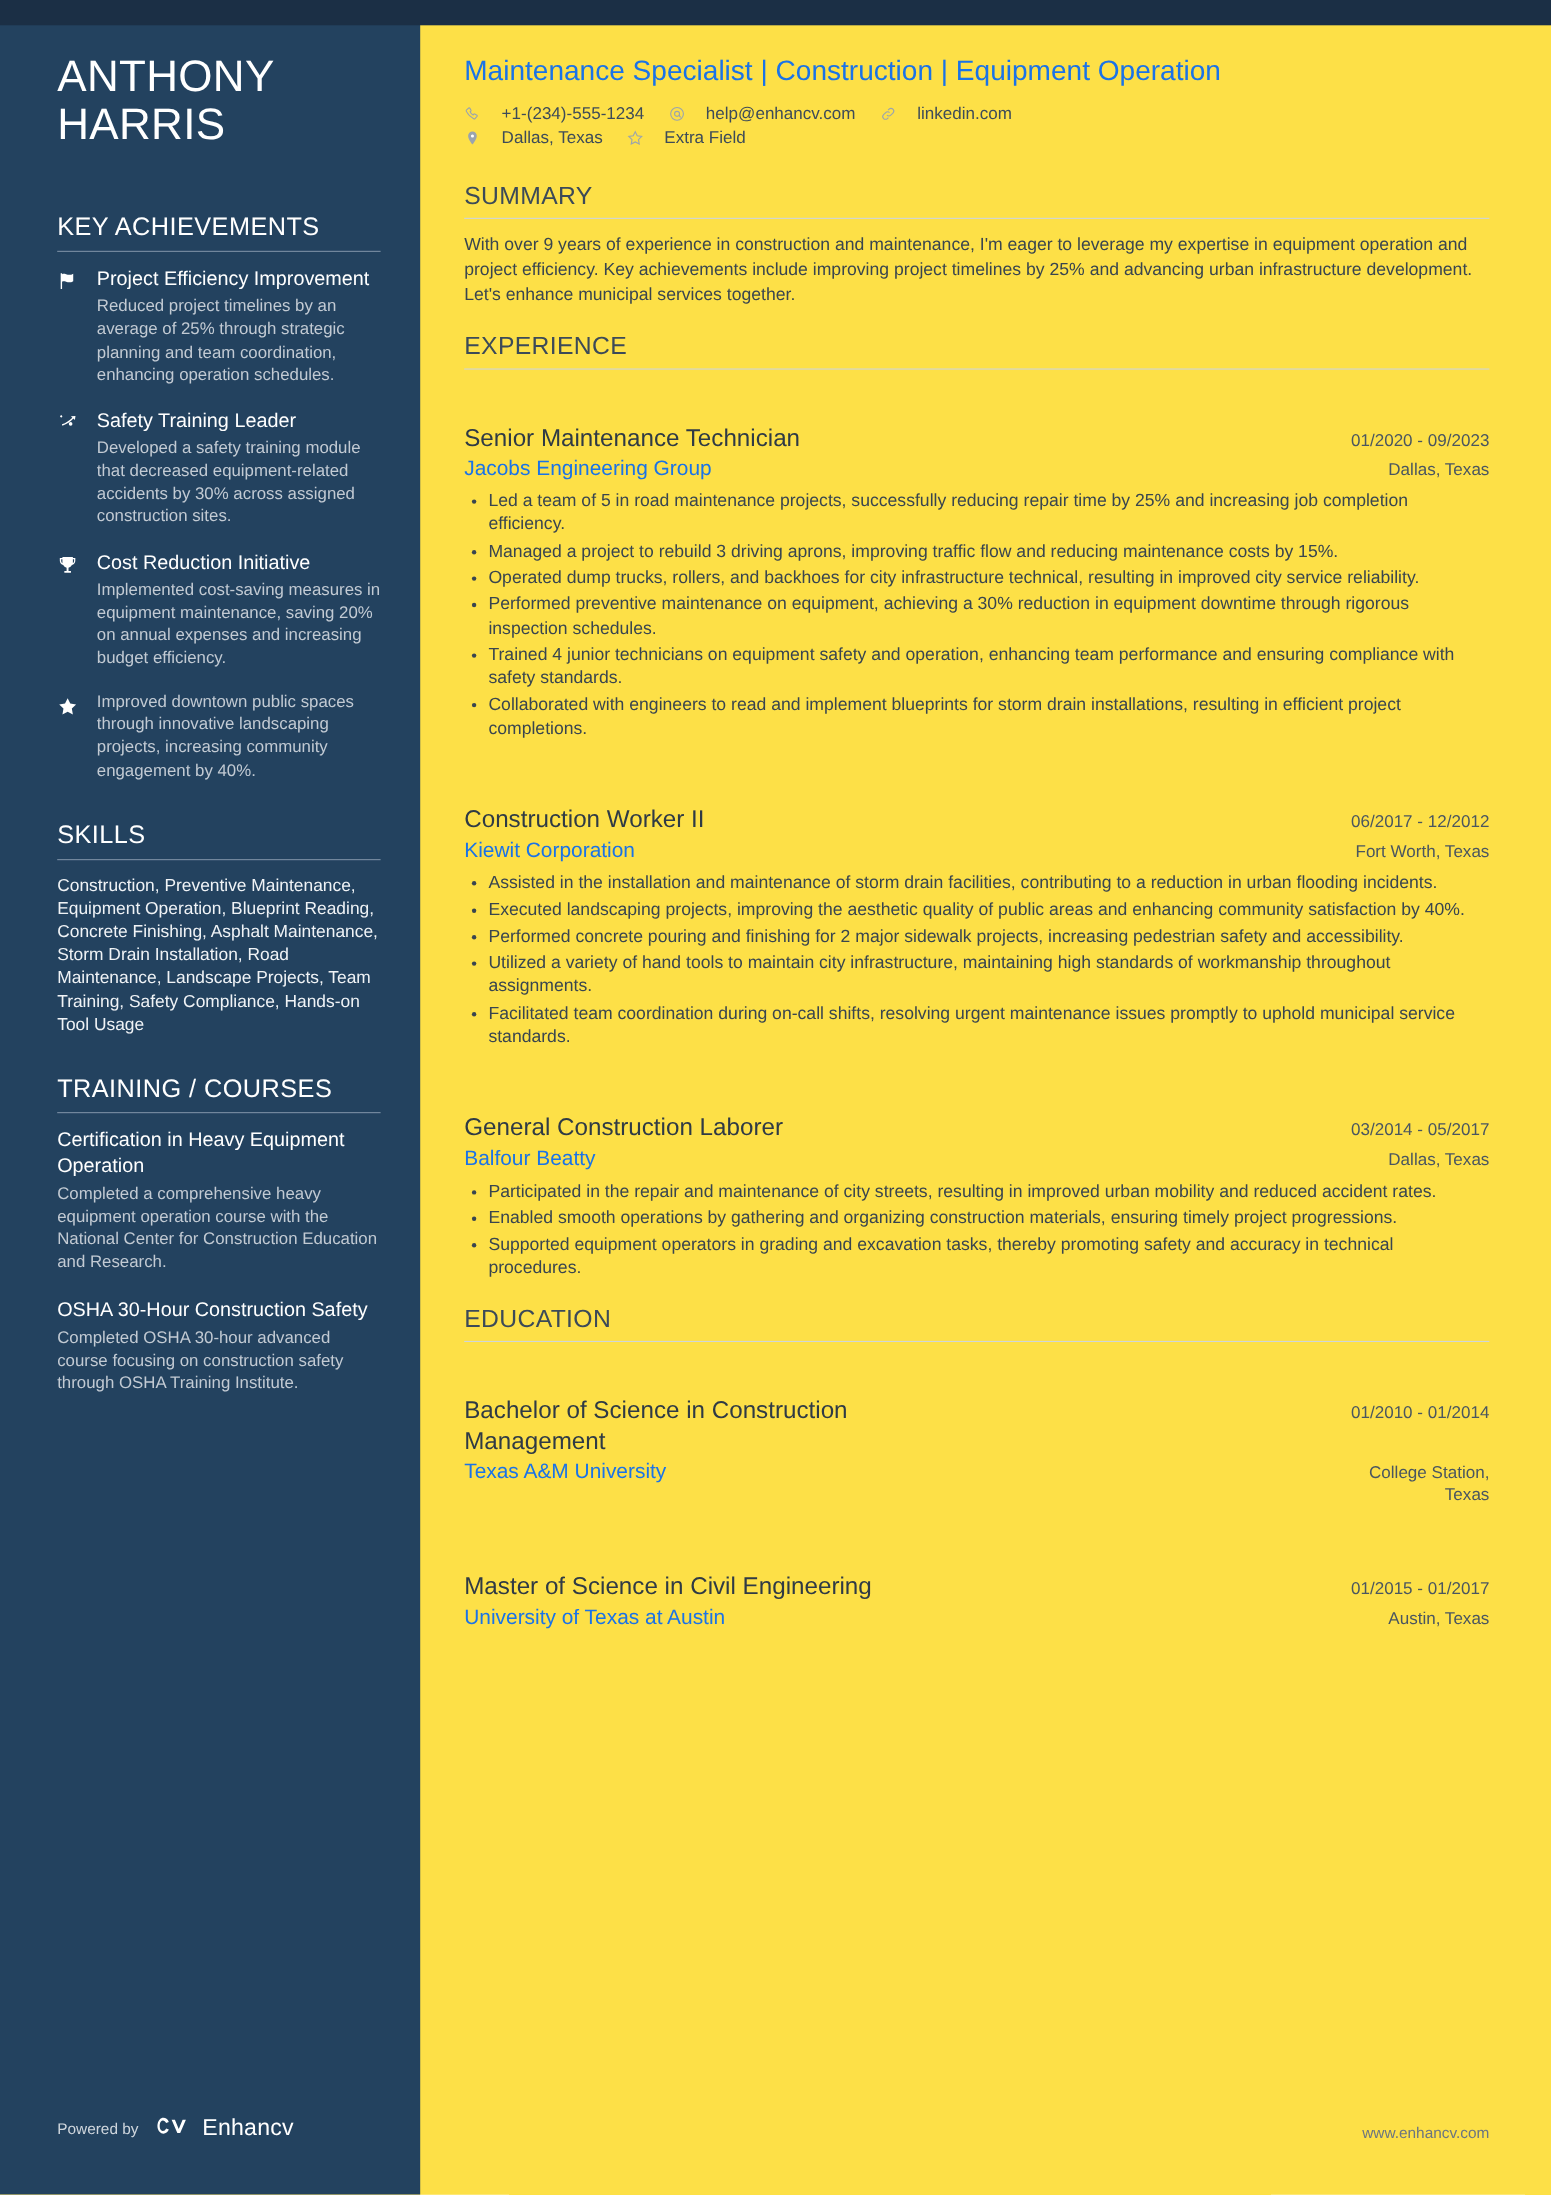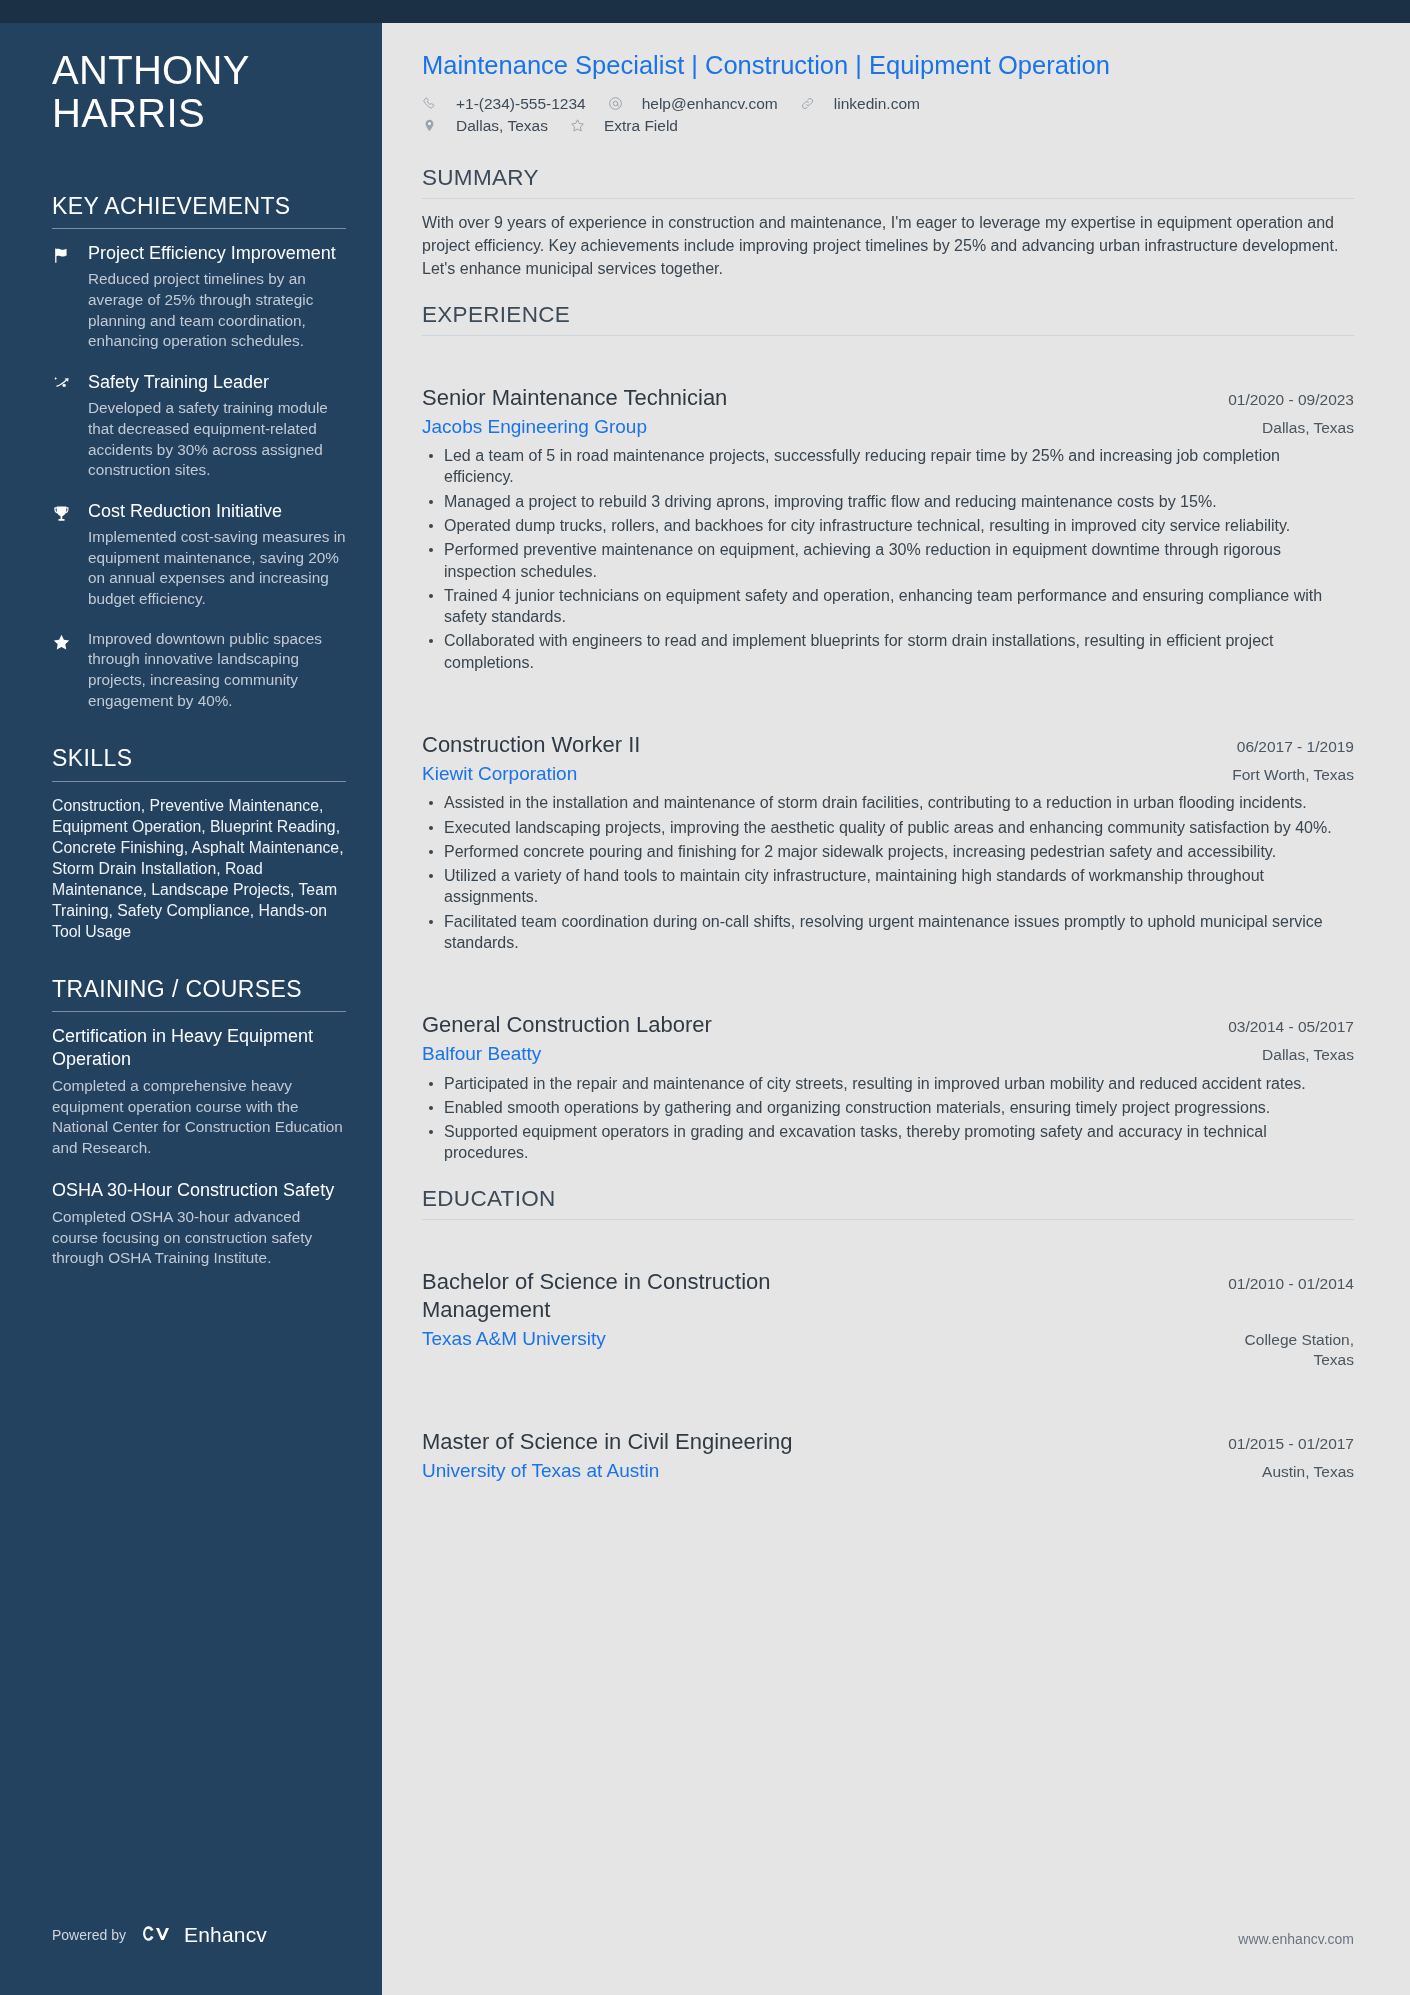--- a/index.html
+++ b/index.html
@@ -9,21 +9,21 @@
     height: 1995px;
     font-family: "Liberation Sans", sans-serif;
     background: #ffffff;
     overflow: hidden;
   }
 
   .page {
     position: relative;
     width: 1410px;
     height: 1995px;
-    background: #e5e5e5;
+    background: #fde047;
     display: flex;
   }
 
   .top-band {
     position: absolute;
     top: 0; left: 0;
     width: 1410px;
     height: 23px;
     background: #1b2f45;
     z-index: 5;
@@ -441,21 +441,21 @@
           <li>Operated dump trucks, rollers, and backhoes for city infrastructure technical, resulting in improved city service reliability.</li>
           <li>Performed preventive maintenance on equipment, achieving a 30% reduction in equipment downtime through rigorous inspection schedules.</li>
           <li>Trained 4 junior technicians on equipment safety and operation, enhancing team performance and ensuring compliance with safety standards.</li>
           <li>Collaborated with engineers to read and implement blueprints for storm drain installations, resulting in efficient project completions.</li>
         </ul>
       </div>
 
       <div class="entry">
         <div class="entry-row1">
           <div class="entry-title">Construction Worker II</div>
-          <div class="entry-date">06/2017 - 1/2019</div>
+          <div class="entry-date">06/2017 - 12/2012</div>
         </div>
         <div class="entry-row2">
           <div class="entry-org">Kiewit Corporation</div>
           <div class="entry-loc">Fort Worth, Texas</div>
         </div>
         <ul class="bullets">
           <li>Assisted in the installation and maintenance of storm drain facilities, contributing to a reduction in urban flooding incidents.</li>
           <li>Executed landscaping projects, improving the aesthetic quality of public areas and enhancing community satisfaction by 40%.</li>
           <li>Performed concrete pouring and finishing for 2 major sidewalk projects, increasing pedestrian safety and accessibility.</li>
           <li>Utilized a variety of hand tools to maintain city infrastructure, maintaining high standards of workmanship throughout assignments.</li>

